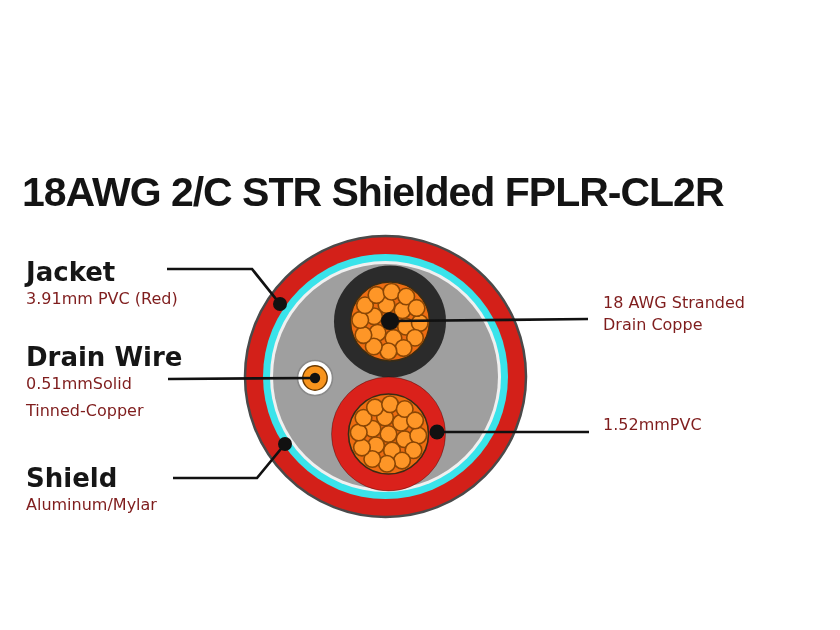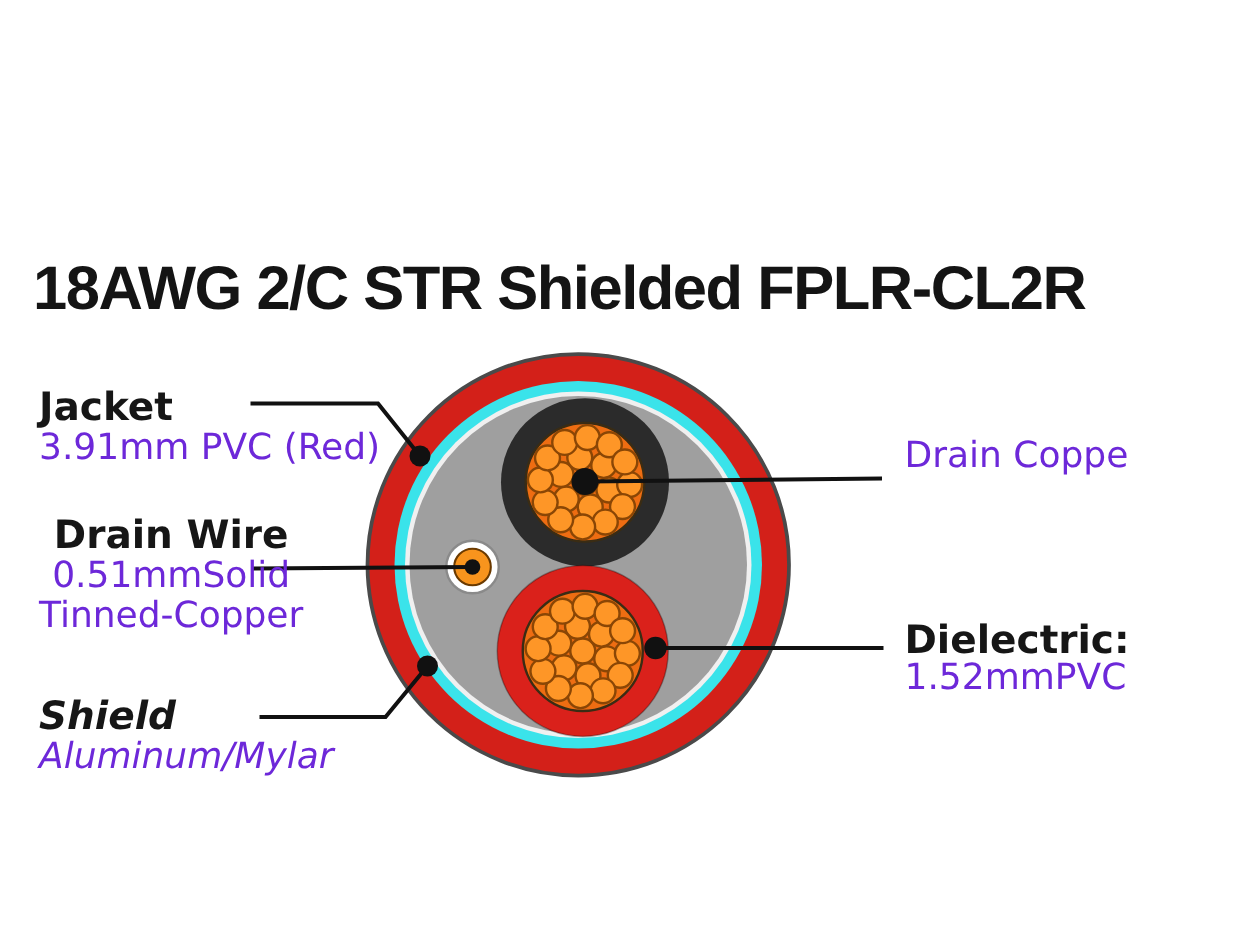--- a/index.html
+++ b/index.html
@@ -3,21 +3,21 @@
 <meta charset="utf-8">
 <style>
   html,body{margin:0;padding:0;background:#ffffff;}
   .stage{position:relative;width:840px;height:630px;background:#fff;overflow:hidden;
          font-family:"DejaVu Sans","Liberation Sans",sans-serif;margin-top:16px;}
   .title{position:absolute;left:22px;top:153px;font-family:"Liberation Sans",sans-serif;
          font-weight:bold;font-size:41px;line-height:46px;letter-spacing:-1px;color:#141414;white-space:nowrap;}
   svg.diagram{position:absolute;left:0;top:0;}
   .label{position:absolute;color:#161616;white-space:nowrap;}
   .label .h{font-weight:bold;font-size:26px;line-height:26px;}
-  .label .l{font-size:24px;line-height:27px;color:#6d28d9;}
+  .label .l{font-size:16px;line-height:27px;color:#7f1d1d;}
   .label.right .l{line-height:22px;}
   
   .jacket-fill{fill:var(--jacket_red);stroke:var(--outline_dark);stroke-width:2.5;}
   .shield-fill{fill:var(--shield_cyan);}
   .sep-fill{fill:var(--separator_white);}
   .filler-fill{fill:var(--filler_gray);}
   .ins-black{fill:var(--insulation_black);}
   .ins-red{fill:var(--insulation_red);stroke:rgba(0,0,0,.30);stroke-width:1;}
   .bundle{fill:var(--conductor_orange);stroke:#3a2c14;stroke-width:1.6;}
   .strand{fill:var(--strand_orange);stroke:var(--strand_outline);stroke-width:1.6;}
@@ -102,33 +102,33 @@
     <circle class="dot" cx="285" cy="428" r="7"></circle>
     <circle class="dot" cx="390" cy="305" r="9"></circle>
     <circle class="dot" cx="437" cy="416" r="7.5"></circle>
   </svg>
 
   <div class="label" style="left:26px;top:243px;">
     <div class="h">Jacket</div>
     <div class="l">3.91mm PVC (Red)</div>
   </div>
 
-  <div class="label" style="left:26px;top:328px;text-align:center;">
+  <div class="label" style="left:26px;top:328px;">
     <div class="h">Drain Wire</div>
     <div class="l">0.51mmSolid</div>
     <div class="l">Tinned-Copper</div>
   </div>
 
-  <div class="label" style="left:26px;top:449px;font-style:italic;">
+  <div class="label" style="left:26px;top:449px;">
     <div class="h">Shield</div>
     <div class="l">Aluminum/Mylar</div>
   </div>
 
   <div class="label right" style="left:603px;top:276px;">
+    <div class="l">18 AWG Stranded</div>
     <div class="l">Drain Coppe</div>
   </div>
 
   <div class="label right" style="left:603px;top:398px;">
-    <div class="h">Dielectric:</div>
     <div class="l">1.52mmPVC</div>
   </div>
 
 </div>
 
 </body></html>

